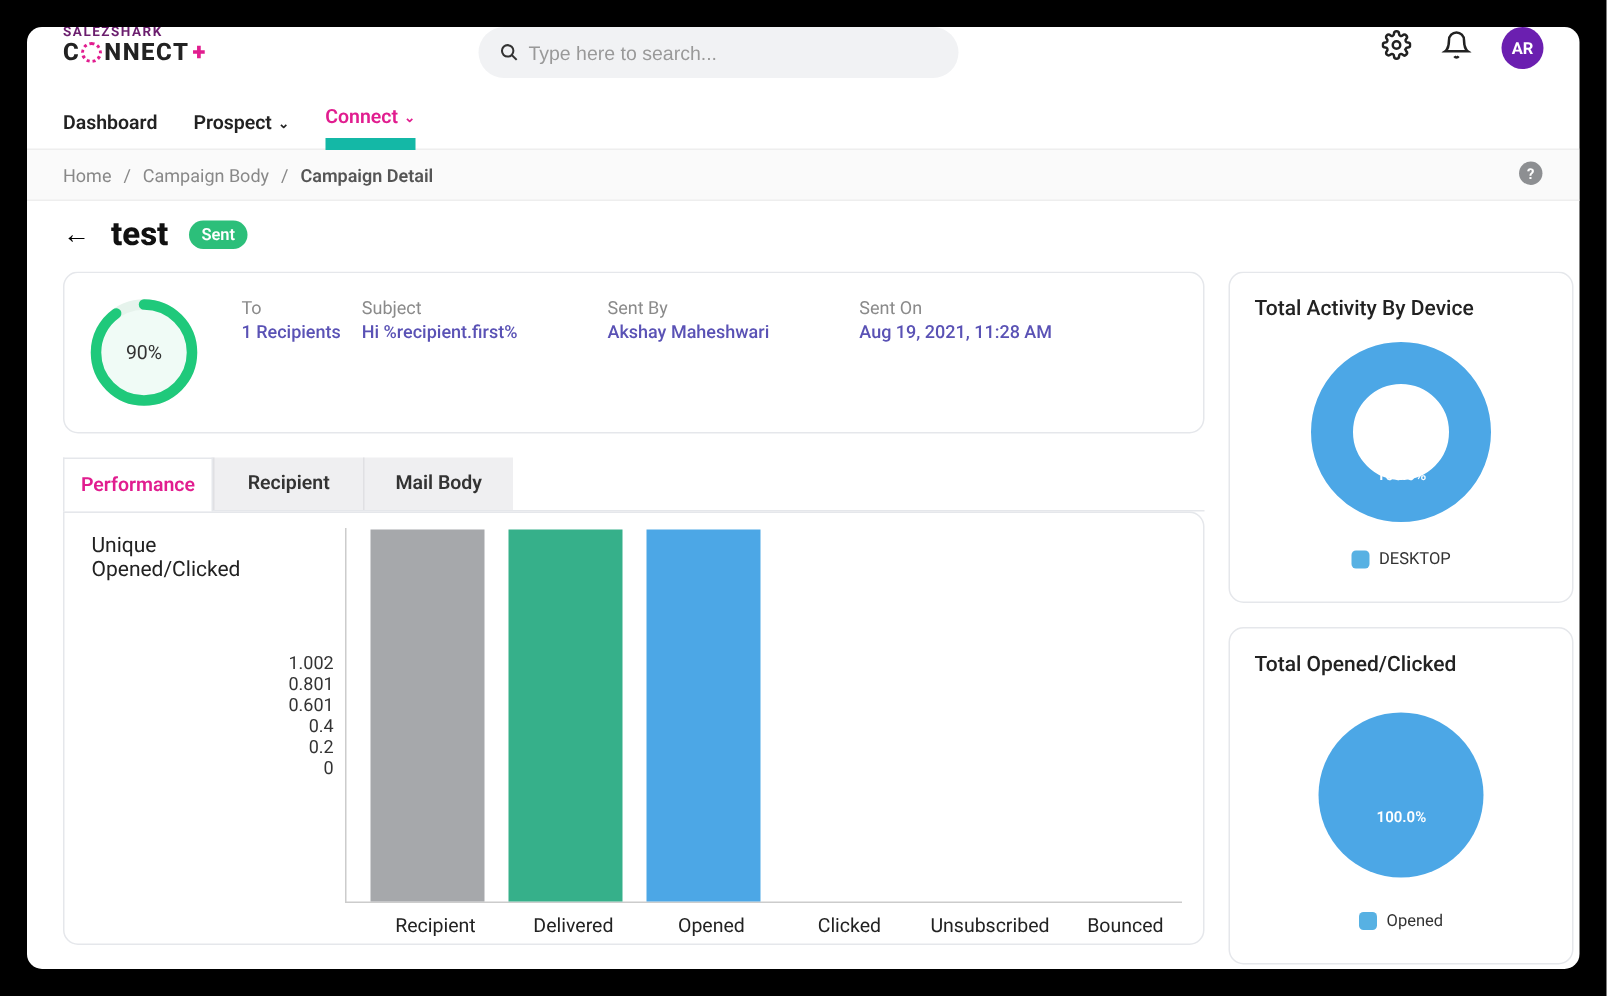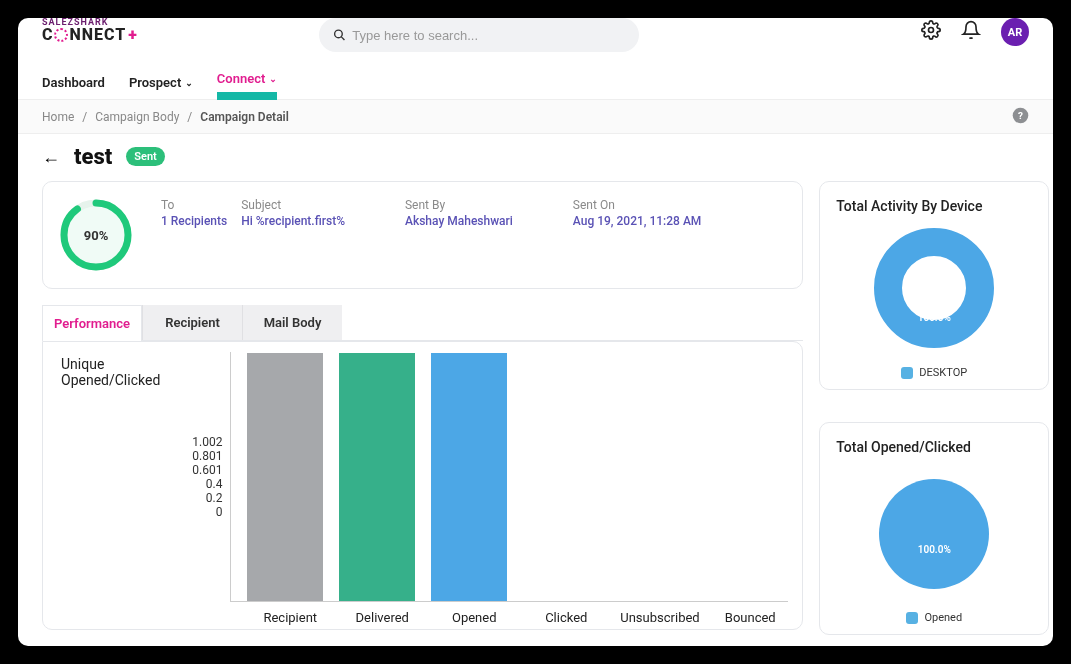--- a/index.html
+++ b/index.html
@@ -92,21 +92,21 @@
 
   
   .main { flex:1; display:grid; grid-template-columns: 1fr 230px; gap:16px; padding:0 24px 16px; overflow:hidden; }
   .col-left, .col-right { display:flex; flex-direction:column; gap:16px; min-height:0; }
   .card { background:#fff; border:1px solid #e5e7eb; border-radius:10px; padding:16px; }
 
   
   .summary { display:flex; gap:28px; align-items:flex-start; }
   .ring-wrap { width:74px; height:74px; position:relative; }
   .ring-wrap svg { transform: rotate(-90deg); }
-  .ring-label { position:absolute; inset:0; display:flex; align-items:center; justify-content:center; font-size:13px; font-weight:700; color:#333;text-align:center; }
+  .ring-label { position:absolute; inset:0; display:flex; align-items:center; justify-content:center; font-size:13px; font-weight:400; color:#333;text-align:center; }
   .meta-cols { display:flex; gap:60px; flex:1; }
   .meta-col { display:flex; flex-direction:row; gap:14px; font-size:12px; }
   .meta-label { color:#8a8a8a; }
   .meta-val { color:#5a52b5; font-weight:500; margin-top:2px; }
 
   
   .tabstrip { display:flex; border-bottom:1px solid #e5e7eb; }
   .tab { width:100px; text-align:center; font-size:13px; padding:10px 0; font-weight:600; background:#efeff1; color:#333; cursor:pointer; }
   .tab + .tab { border-left:1px solid #e0e0e3; }
   .tab.active { background:#fff; color:#e11d8f; border-top:1px solid #e5e7eb; border-left:1px solid #e5e7eb; border-right:1px solid #e5e7eb; margin-bottom:-1px; }
@@ -124,21 +124,21 @@
 
   
   .side-title { font-size:14px; font-weight:500; color:#222; margin-bottom:14px; }
   .donut-wrap { display:flex; flex-direction:column; align-items:center; gap:18px; }
   .donut { width:120px; height:120px; position:relative; }
   .donut-pct { position:absolute; left:50%; top:70%; transform:translateX(-50%); font-size:10px; font-weight:600; color:#fff; }
   .pie-pct   { position:absolute; left:50%; top:58%; transform:translateX(-50%); font-size:10px; font-weight:600; color:#fff; }
   .legend { display:flex; align-items:center; gap:6px; font-size:11px; color:#333; }
   .legend .sw { width:12px; height:12px; border-radius:3px; background:#57b1e3; }
 
-  .col-right .card { padding:16px 16px 10px; }
+  .col-right .card { padding:16px 16px 22px; }
 
   .pie-clip { height:124px; overflow:hidden; }
 </style>
 </head>
 <body>
 
 <div class="app">
 
   <div class="topbar">
     <div class="logo">
@@ -289,21 +289,21 @@
             </svg>
             <div class="donut-pct">100.0%</div>
           </div>
           <div class="legend">
             <span class="sw"></span>
             <span>DESKTOP</span>
           </div>
         </div>
       </div>
 
-      <div class="card" style="flex:1;margin-top:16px;">
+      <div class="card" style="flex:1;">
         <div class="side-title">Total Opened/Clicked</div>
         <div class="donut-wrap">
           <div class="pie-clip">
             <div class="donut" style="width:130px;height:130px;">
               <svg width="130" height="130">
                   <circle cx="65" cy="65" r="55" fill="#4ca7e6"></circle>
                 </svg>
               <div class="pie-pct">100.0%</div>
             </div>
           </div>

